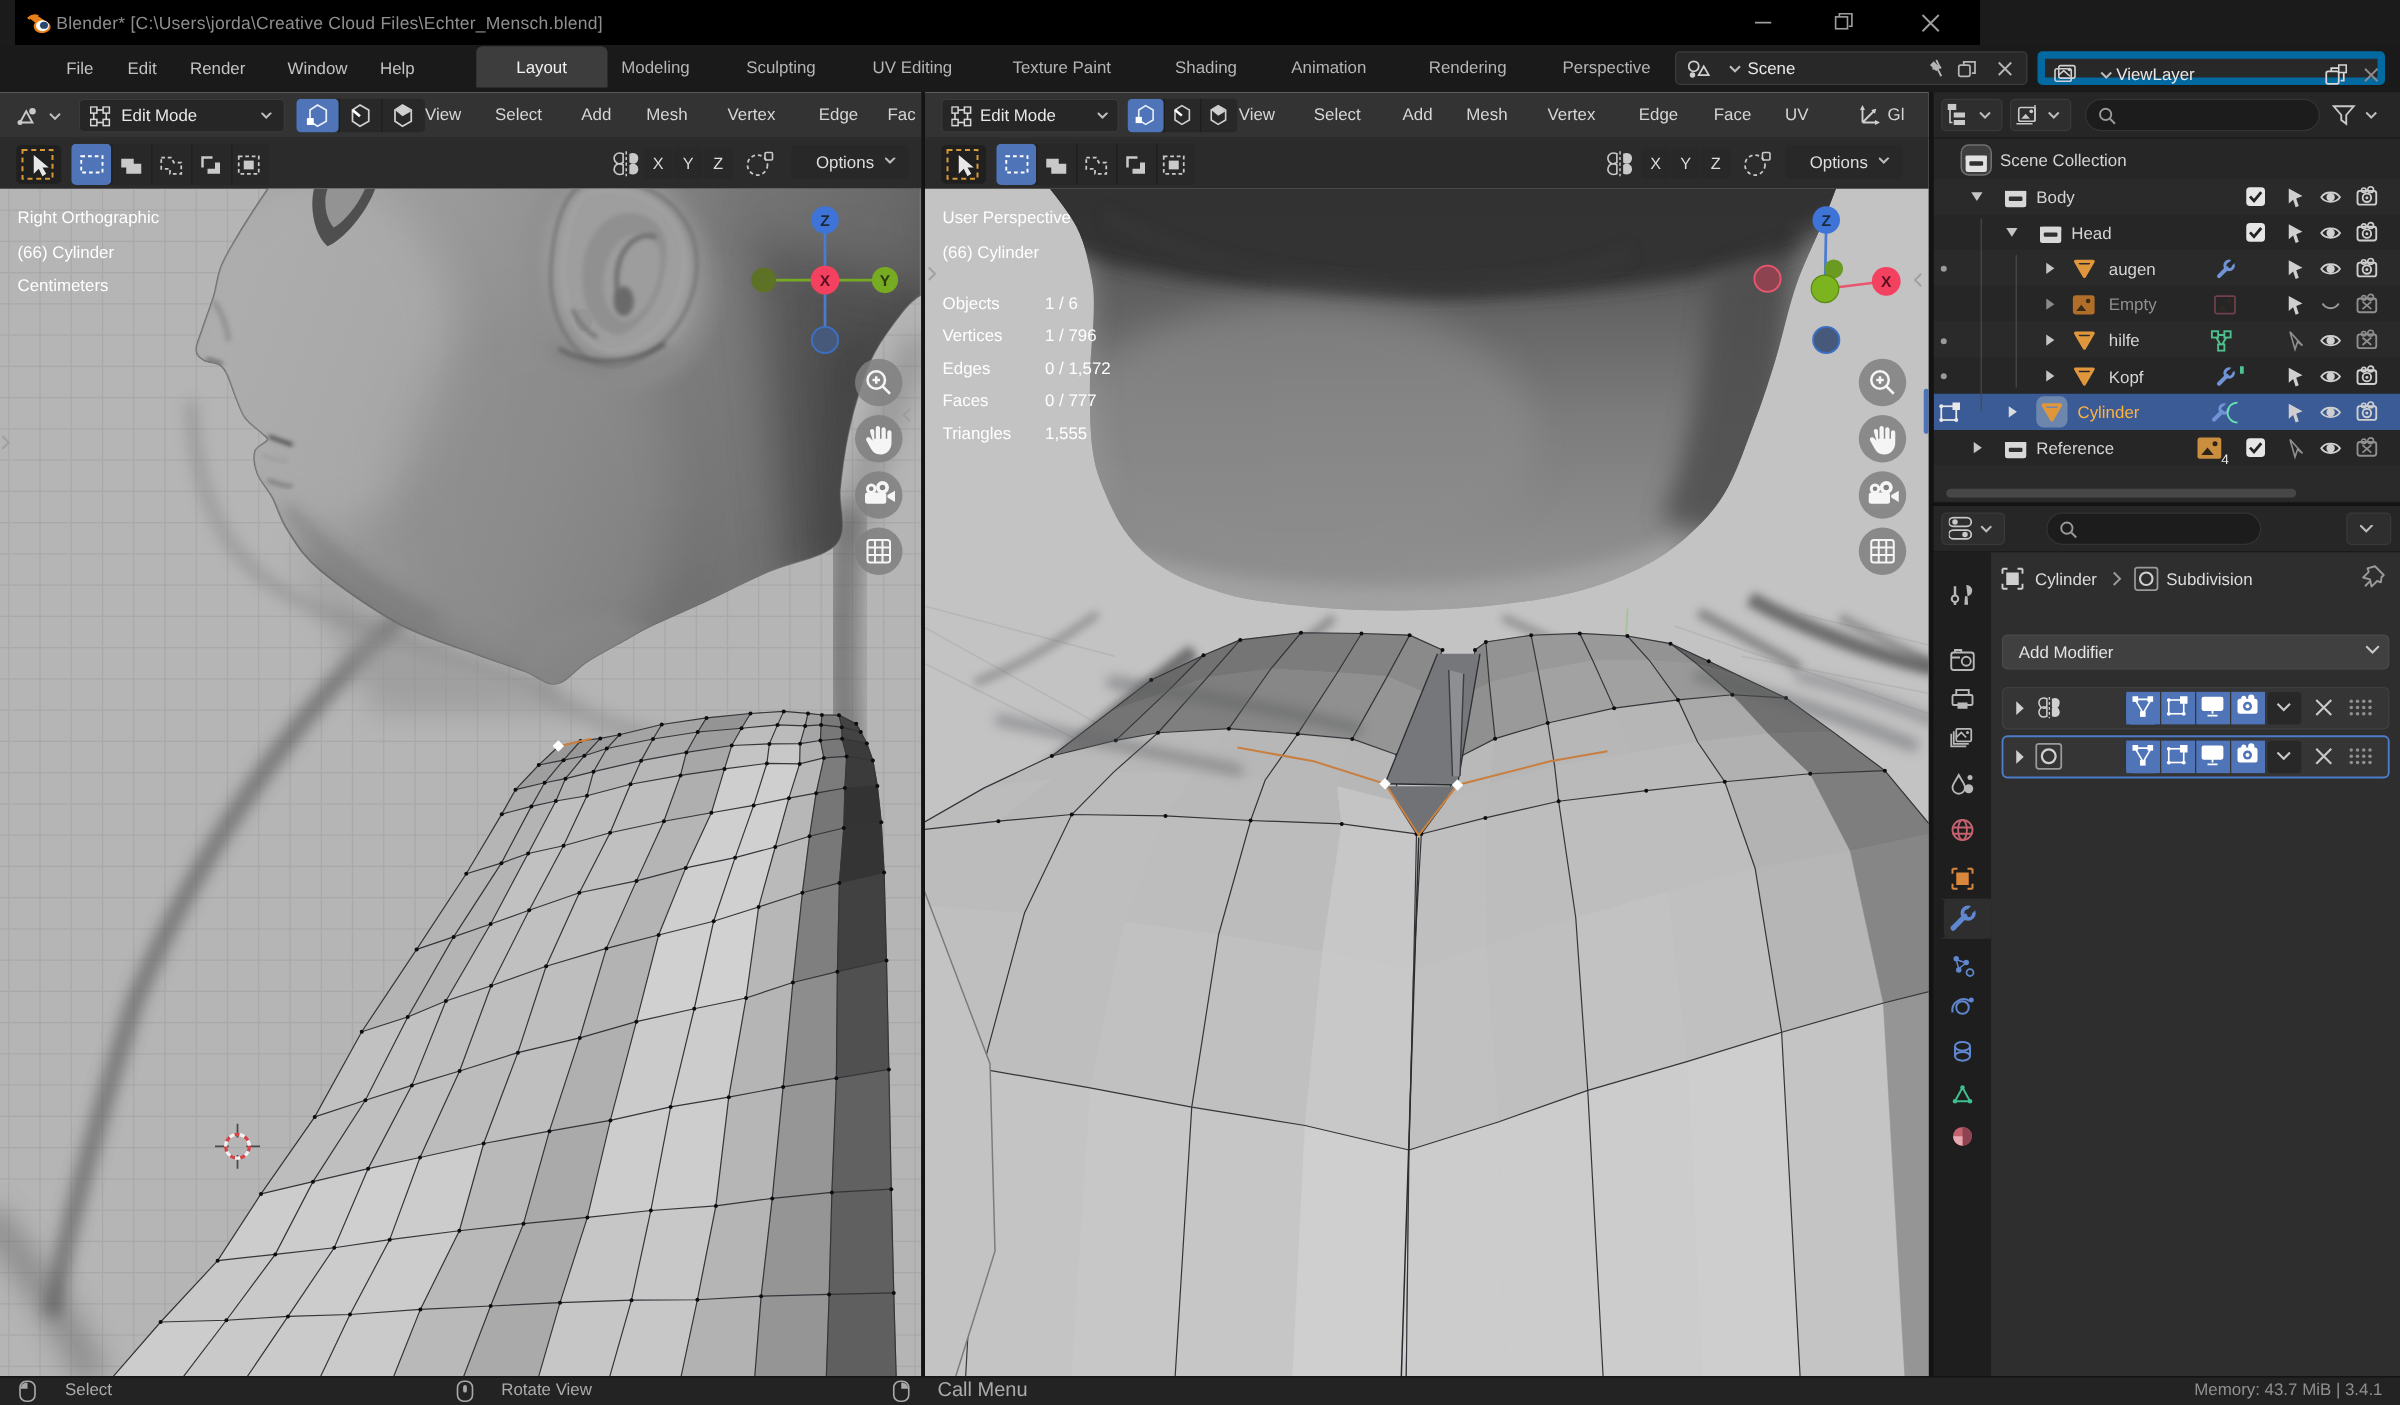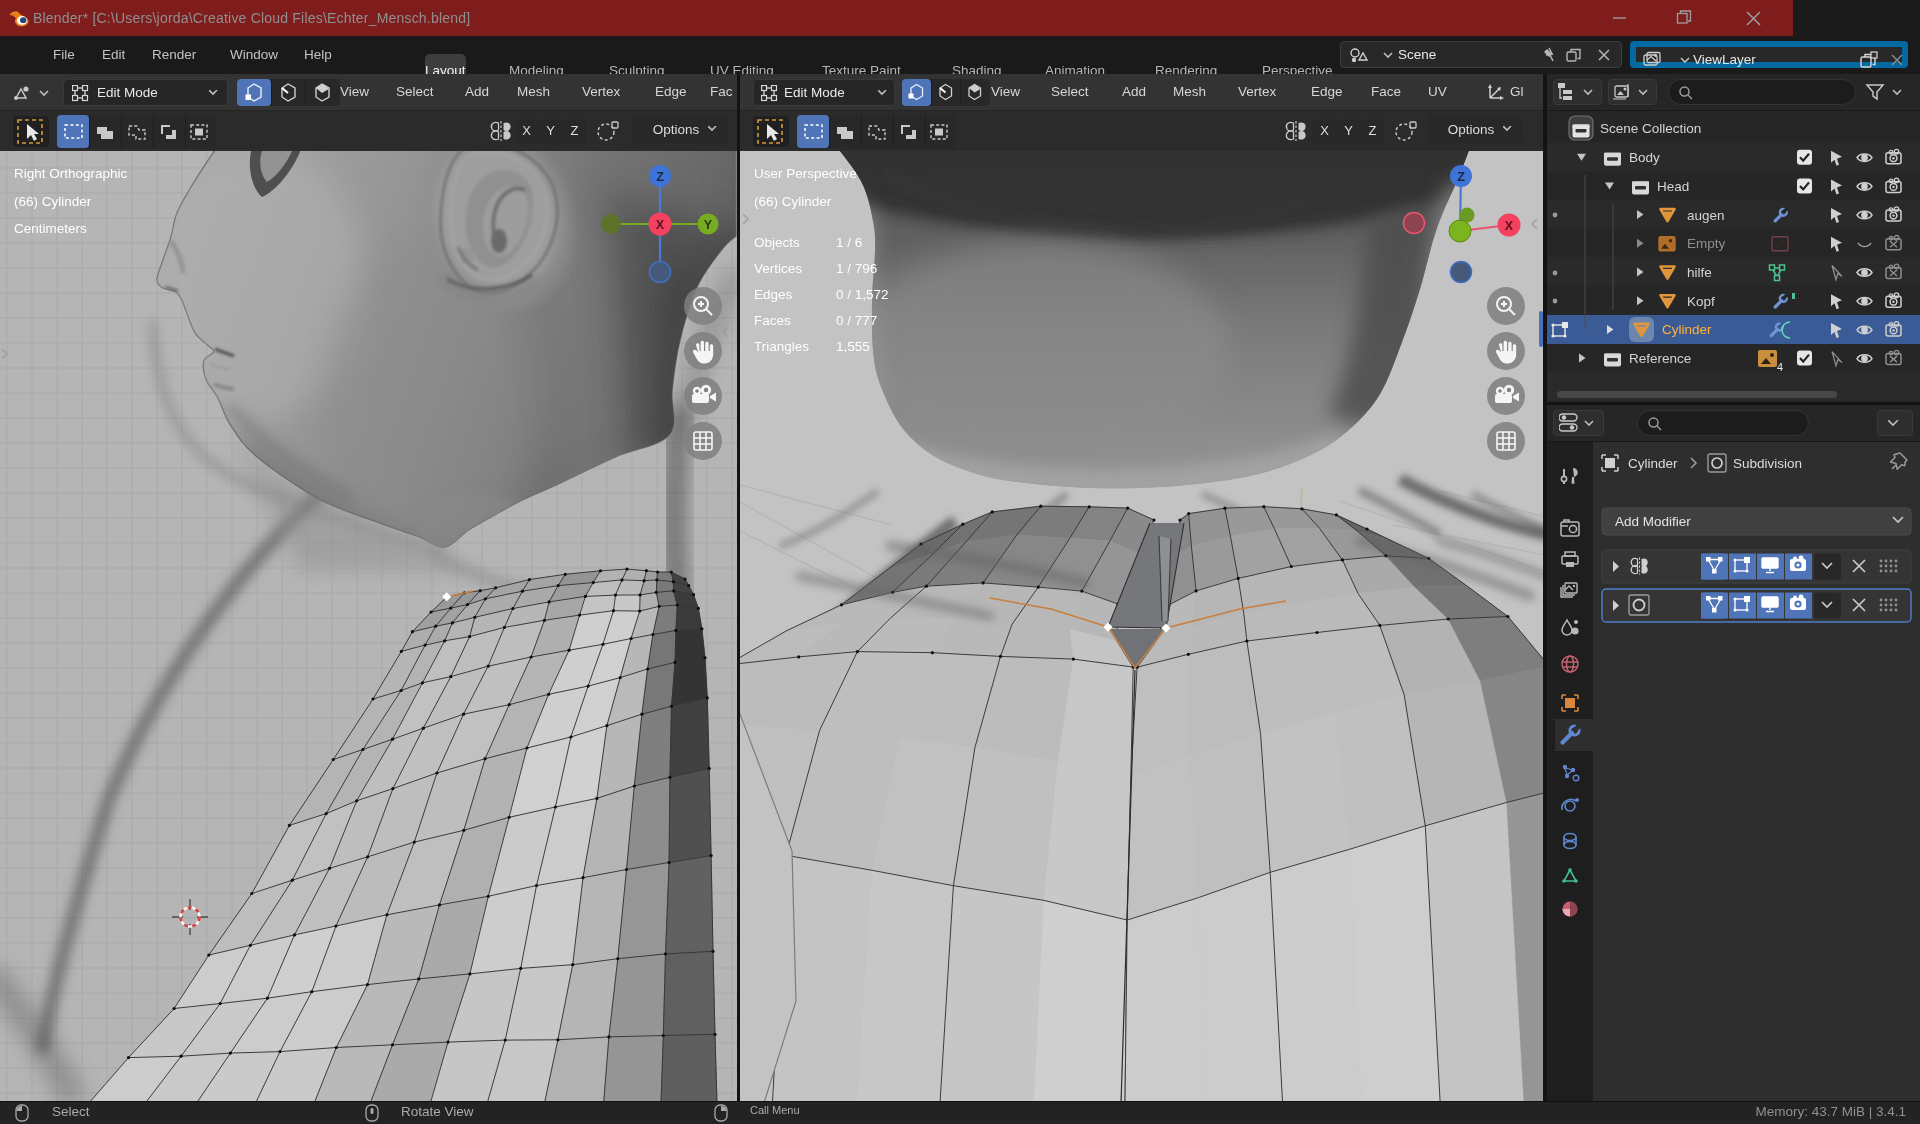--- a/index.html
+++ b/index.html
@@ -1,23 +1,23 @@
 <!DOCTYPE html>
 <html><head>
 <meta charset="utf-8">
 <style>
 * { margin:0; padding:0; box-sizing:border-box; }
 html,body { width:1920px; height:1124px; overflow:hidden; background:#1b1b1b; }
 #app { position:relative; width:1920px; height:1124px; font-family:"Liberation Sans", sans-serif; }
 .abs { position:absolute; }
-#titlebar { left:0; top:0; width:1793px; height:36px; background:#7f1d1d; }
+#titlebar { left:12px; top:0; width:1572px; height:36px; background:#000000; }
 #titlebar .ttext { position:absolute; left:33px; top:10px; font-size:14px; color:#8f8f8f; letter-spacing:0.2px; }
 #topbar { left:0; top:36px; width:1920px; height:38px; background:#1a1a1a; color:#c3c3c3; font-size:13.5px;text-decoration:underline; }
 .menuitem { position:absolute; top:11px; }
-.wstab { position:absolute; top:18px; height:33px; line-height:34px; padding:0 0; border-radius:5px 5px 0 0; color:#b5b5b5;margin-left:44px; }
+.wstab { position:absolute; top:1px; height:33px; line-height:34px; padding:0 32px; border-radius:5px 5px 0 0; color:#b5b5b5; }
 .wstab.active { background:#3d3d3d; color:#f1f1f1; }
 .vphead { height:37px; background:#333333; border-bottom:1px solid #242424; color:#d3d3d3; font-size:13.5px;padding-left:12px; }
 .vptools { height:40px; background:#2b2b2b; }
 .menu2 { position:absolute; top:10px; color:#d6d6d6; }
 .pill { position:absolute; background:#262626; border-radius:4px; border:1px solid #3a3a3a; color:#e3e3e3; }
 .dbtn { position:absolute; background:#282828; border-radius:3px; color:#dddddd; text-align:center; }
 .hbtn { background:#2e2e2e; border:1px solid #3a3a3a; border-radius:4px; }
 #outliner { left:1547px; top:74px; width:373px; height:328px; background:#262626;text-decoration:underline; }
 #props { left:1547px; top:405px; width:373px; height:696px; background:#2e2e2e; }
 #statusbar { left:0; top:1101px; width:1920px; height:23px; background:#232323; border-top:1px solid #101010; }
@@ -1485,15 +1485,15 @@
         <rect x="0" y="0" width="12" height="16" rx="5" fill="none" stroke="#a8a8a8" stroke-width="1.3"></rect>
         <rect x="4.5" y="3" width="3" height="6" rx="1.5" fill="#a8a8a8"></rect>
       </g>
       <g transform="translate(715,1105)">
         <rect x="0" y="0" width="12" height="16" rx="5" fill="none" stroke="#a8a8a8" stroke-width="1.3"></rect>
         <path d="M6,1 a5,5 0 0,1 5.5,5 h-5.5 Z" fill="#a8a8a8"></path>
       </g>
     </svg>
     <div class="abs" style="left:52px;top:1104px;font-size:13.5px;color:#ababab">Select</div>
     <div class="abs" style="left:401px;top:1104px;font-size:13.5px;color:#ababab">Rotate View</div>
-    <div class="abs" style="left:750px;top:1104px;font-size:11px;color:#ababab">Call Menu</div>
+    <div class="abs" style="left:750px;top:1104px;font-size:16px;color:#ababab">Call Menu</div>
     <div class="abs" style="right:14px;top:1104px;font-size:13.5px;color:#909090">Memory: 43.7 MiB | 3.4.1</div>
 </div>
 
 </body></html>

